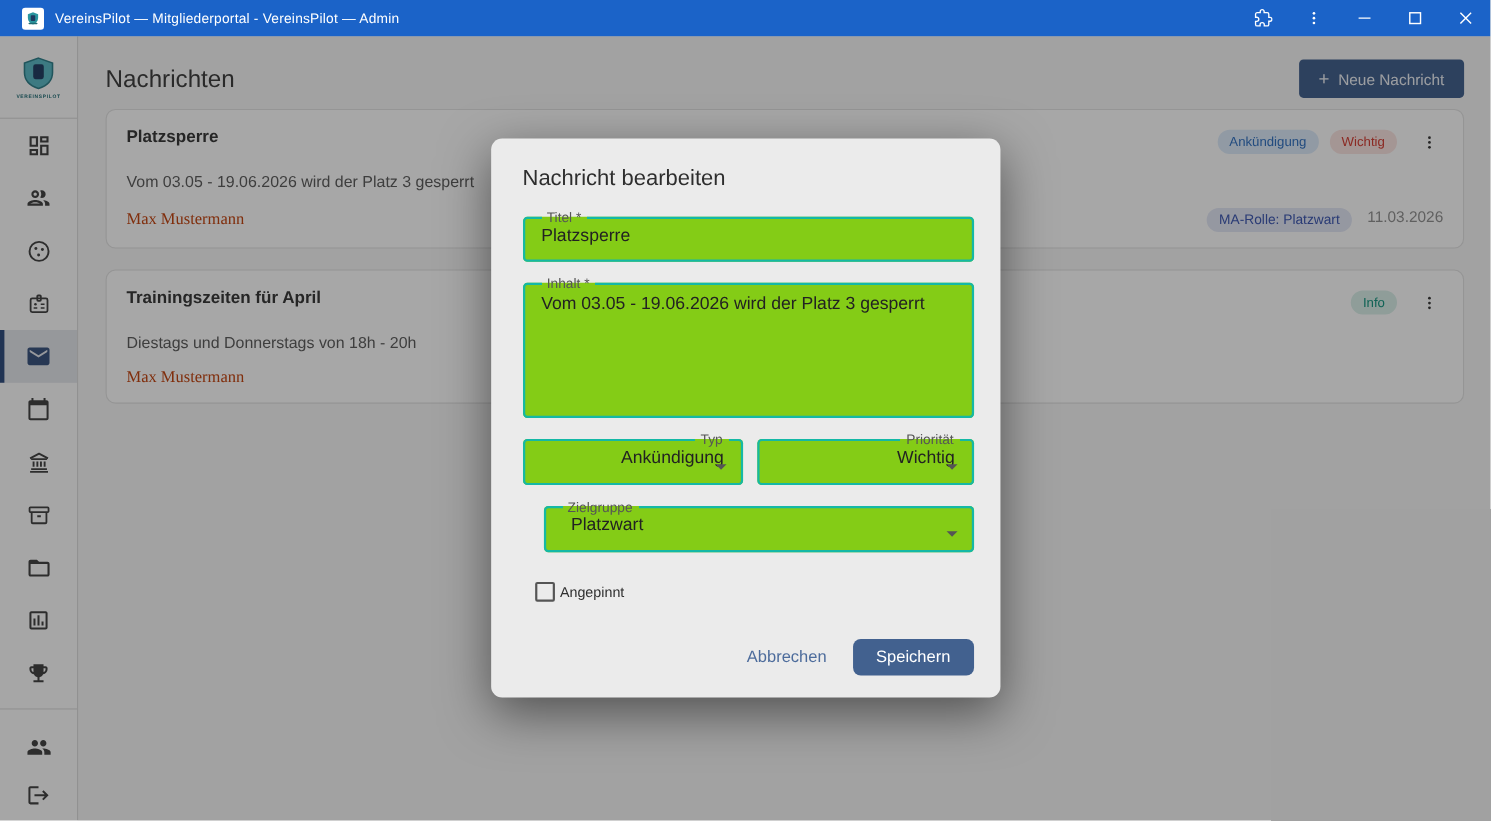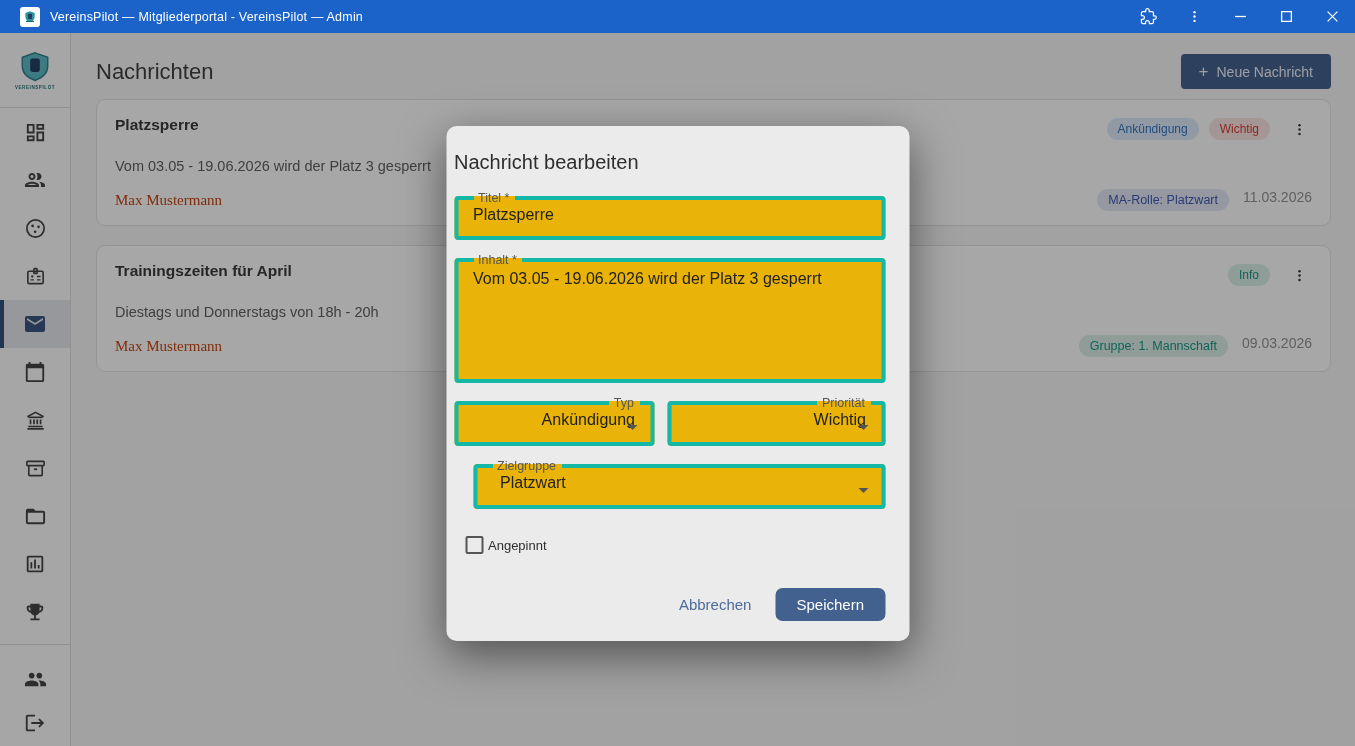--- a/index.html
+++ b/index.html
@@ -58,23 +58,23 @@
   .pill-role { color: #3a55b0; background: #e2e7f6; }
   .pill-group { color: #12947f; background: #daeee7; }
   .card-date { font-size: 14px; color: #8f8f8f; }
 
   
   .scrim { position: absolute; top: 33px; left: 0; right: 0; bottom: 0; background: rgba(15,15,15,.37); z-index: 60; }
 
   
   .dialog { position: absolute; top: 126px; left: 50%; transform: translateX(-50%); width: 463px;
     background: #ebebeb; border-radius: 10px; box-shadow: 0 14px 45px rgba(0,0,0,.5); z-index: 70;
-    padding: 25px 24px 20px 8px; }
+    padding: 25px 24px 20px 29px; }
   .dlg-title { font-size: 20px; font-weight: 500; color: #2e2e2e; margin-bottom: 17px; }
-  .mfield { border: 4px solid #14b8a6; border-radius: 4px; background: #eab308; padding: 0 13px 0 13px; position: relative; }
+  .mfield { border: 2px solid #14b8a6; border-radius: 4px; background: #84cc16; padding: 0 13px 0 13px; position: relative; }
   .mfield legend { font-size: 12.5px; color: #565656; padding: 0 5px; margin-left: 2px; }
   .mfield input, .mfield textarea { width: 100%; border: none; outline: none; background: transparent;
     font-family: inherit; font-size: 16px; color: #222; padding: 1px 2px 12px 2px; }
   .mfield textarea { resize: none; height: 108px; line-height: 1.35; }
   .mrow { display: flex; gap: 13px; margin-top: 13px; text-align: right; }
   .mselect { cursor: pointer; }
   .mselect .sel-value { font-size: 16px; color: #222; padding: 1px 2px 13px 2px; }
   .mselect .arrow { position: absolute; right: 13px; top: 50%; margin-top: -1px;
     border-left: 5px solid transparent; border-right: 5px solid transparent; border-top: 5.5px solid #555; }
   .w-typ { width: 200px; } .w-prio { flex: 1; }
@@ -272,24 +272,20 @@
               <circle cx="12" cy="5" r="2"></circle>
                 <circle cx="12" cy="12" r="2"></circle>
                 <circle cx="12" cy="19" r="2"></circle>
             </svg>
           </span>
         </div>
       </div>
       <div class="card-body">Diestags und Donnerstags von 18h - 20h</div>
       <div class="card-foot">
         <span class="card-author">Max Mustermann</span>
-        <div class="foot-right">
-          <span class="pill pill-group">Gruppe: 1. Mannschaft</span>
-          <span class="card-date">09.03.2026</span>
-        </div>
       </div>
     </div>
   </main>
 </div>
 
 <div class="scrim"></div>
 
 <div class="dialog">
   <div class="dlg-title">Nachricht bearbeiten</div>
 

